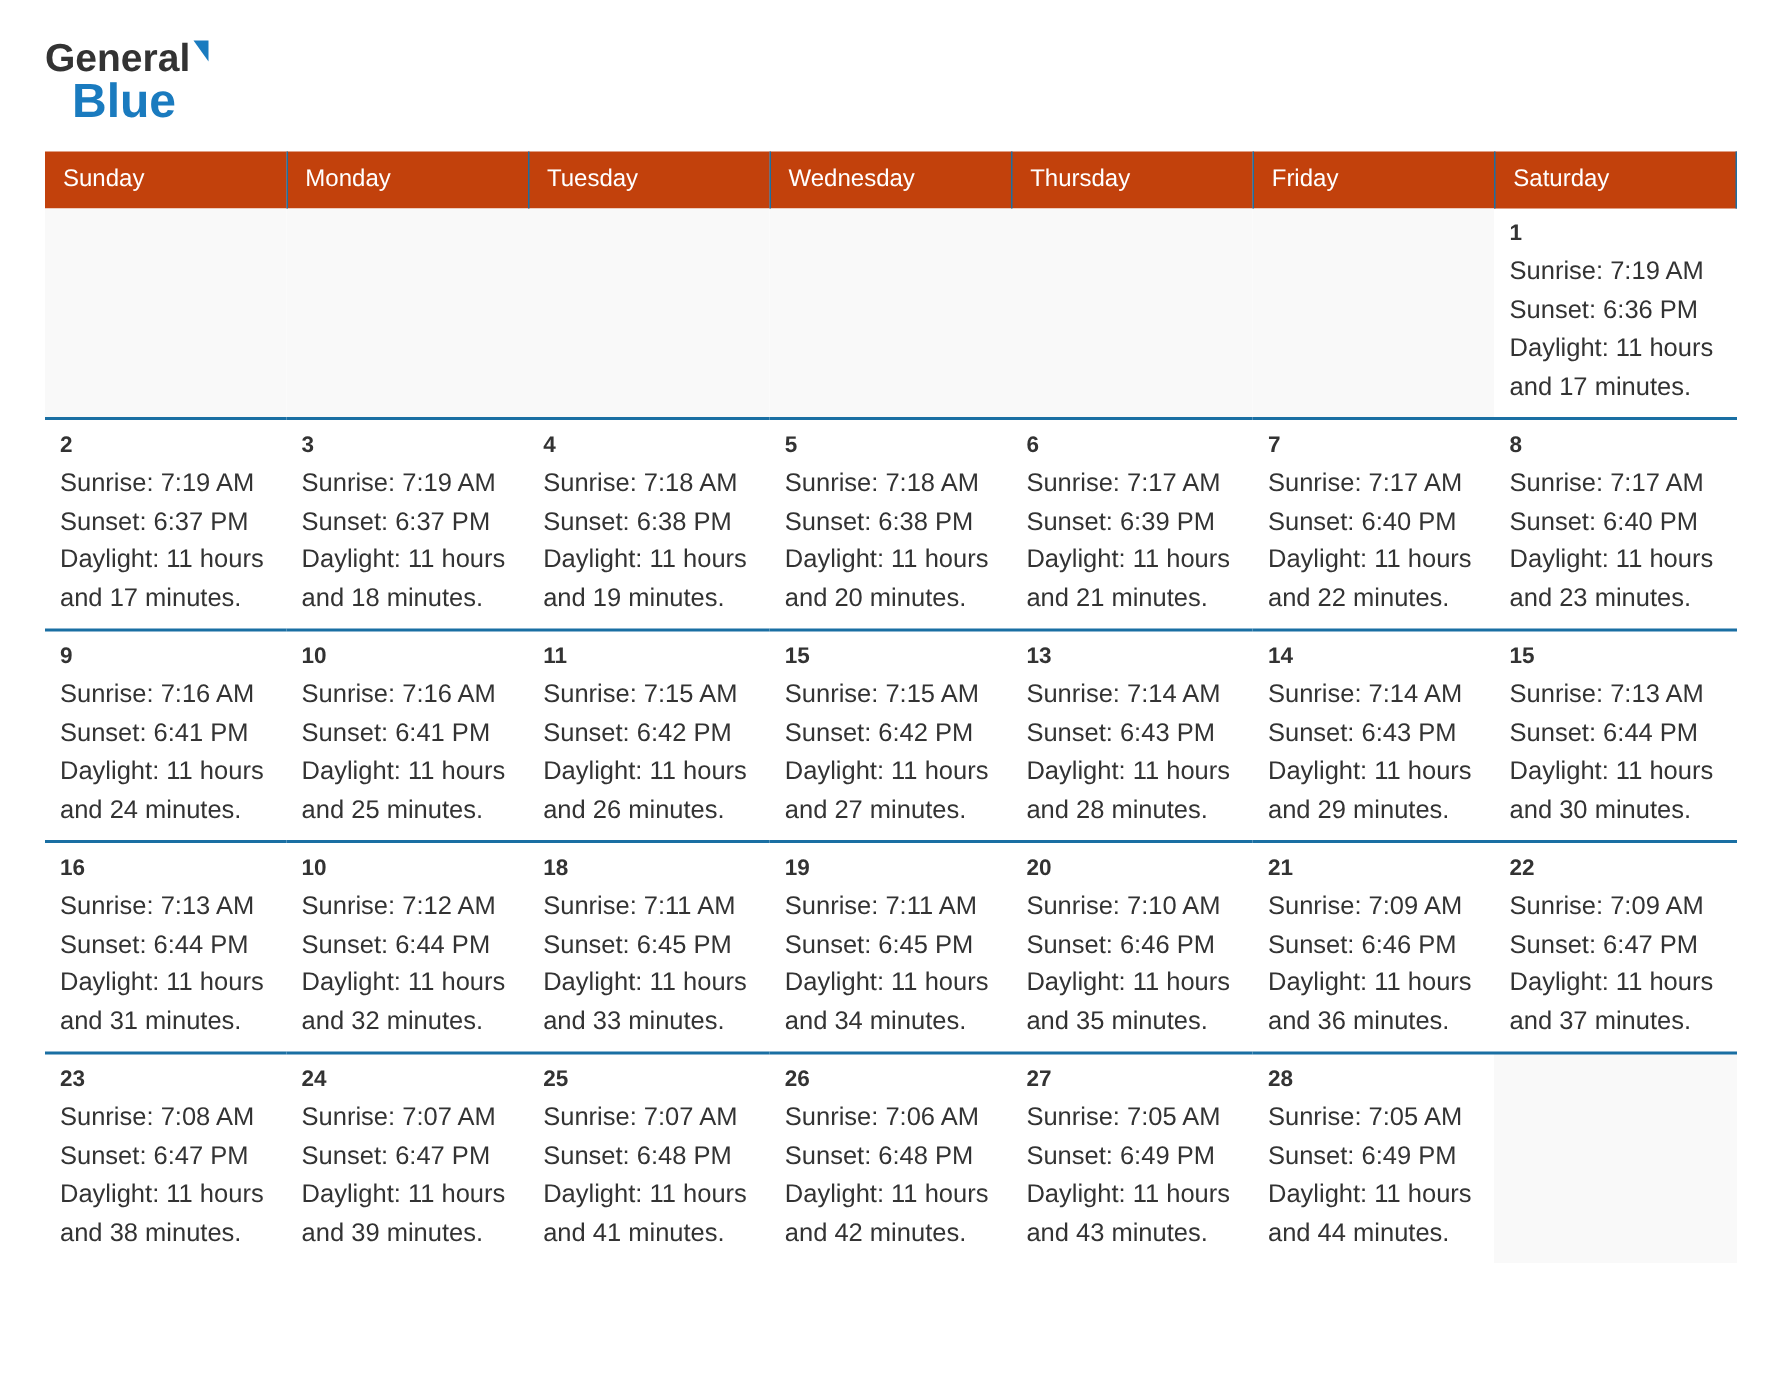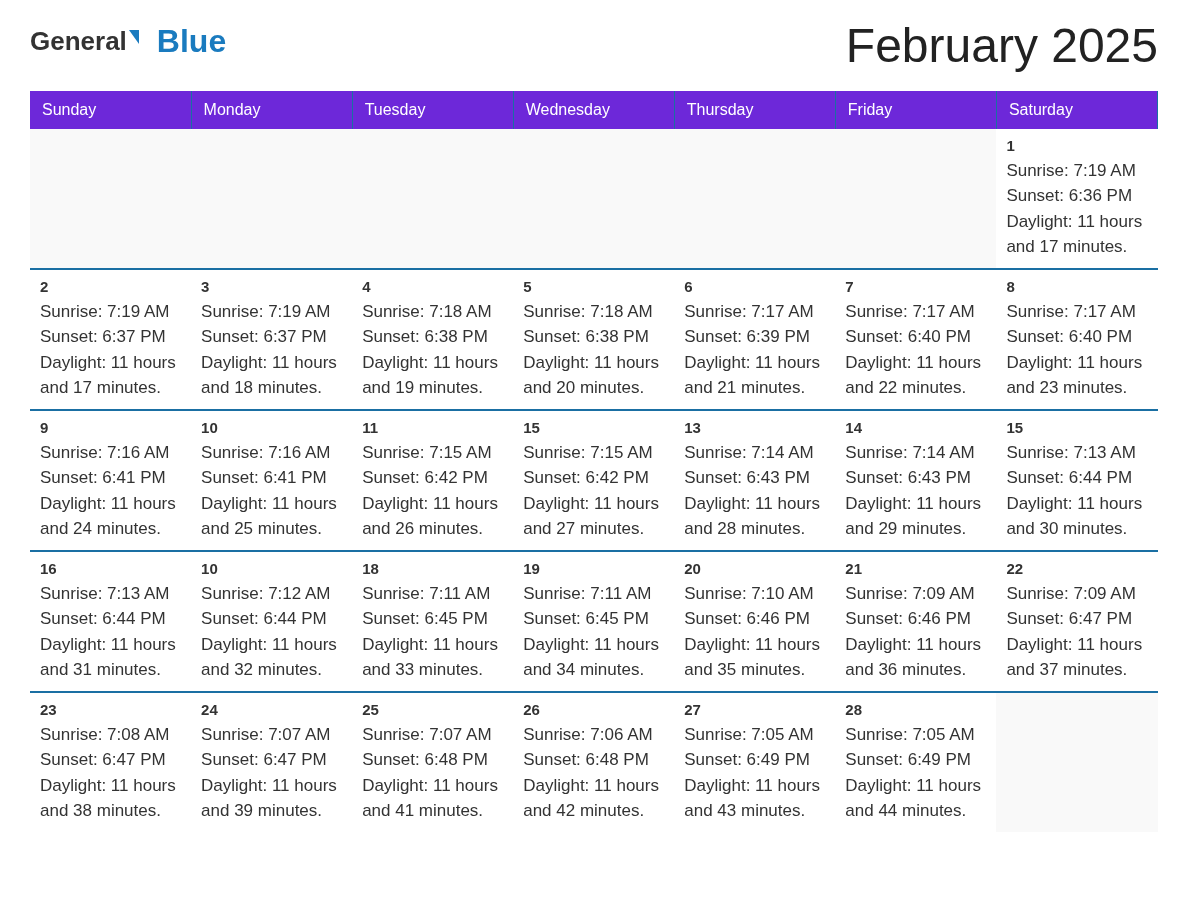--- a/index.html
+++ b/index.html
@@ -12,22 +12,22 @@
       padding: 20px 30px;
     }
     .header {
       display: flex;
       justify-content: space-between;
       align-items: flex-start;
       margin-bottom: 18px;
     }
     .logo {
       display: flex;
-      flex-direction: row;
-      align-items: center;
+      flex-direction: column;
+      align-items: flex-start;
       padding-top: 5px;
     }
     .logo-general {
       font-size: 26px;
       font-weight: bold;
       color: #333;
       line-height: 1;
     }
     .logo-blue {
       font-size: 32px;
@@ -64,21 +64,21 @@
     .location {
       font-size: 20px;
       color: #555;
       margin-top: 4px;
     }
     .calendar {
       width: 100%;
       border-collapse: collapse;
     }
     .calendar thead tr {
-      background-color: #6d28d9;
+      background-color: #c2410c;
     }
     .calendar thead th {
       color: #fff;
       font-size: 16px;
       font-weight: normal;
       padding: 10px 12px;
       text-align: left;
       border-right: 1px solid #1a6fa3;
       width: calc(100% / 7);
     }
@@ -118,21 +118,20 @@
 
 <div class="header">
   <div class="logo">
     <div class="logo-top-row">
       <span class="logo-general">General</span>
       <span class="logo-arrow"></span>
     </div>
     <span class="logo-blue">Blue</span>
   </div>
   <div class="title-section">
-    <div class="month-title">February 2025</div>
   </div>
 </div>
 
 <table class="calendar">
   <thead>
     <tr>
     <th>Sunday</th>
         <th>Monday</th>
         <th>Tuesday</th>
         <th>Wednesday</th>

